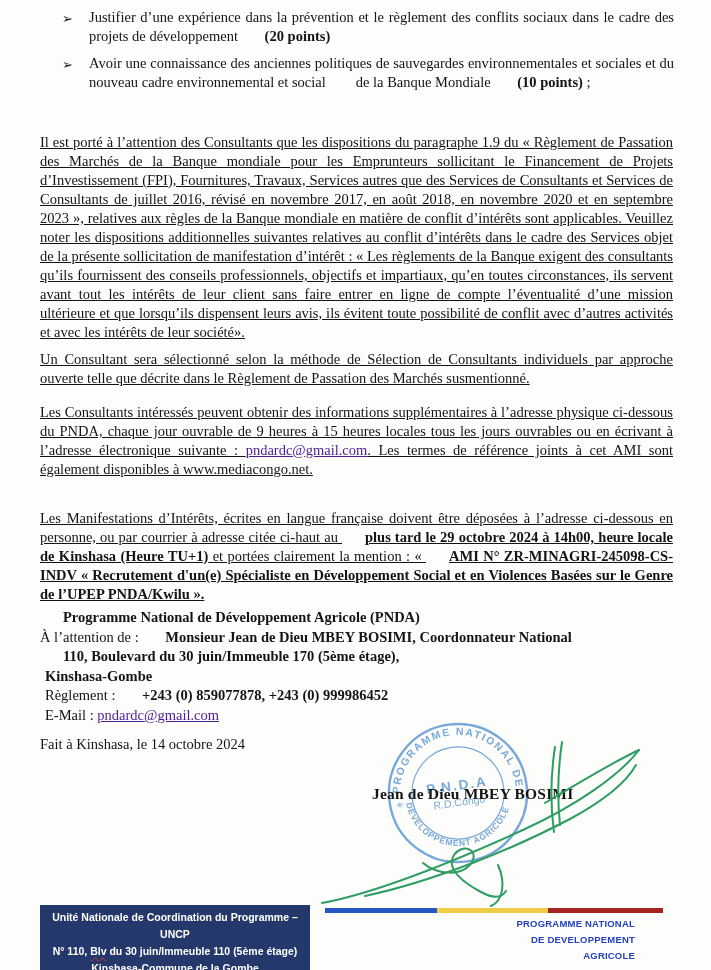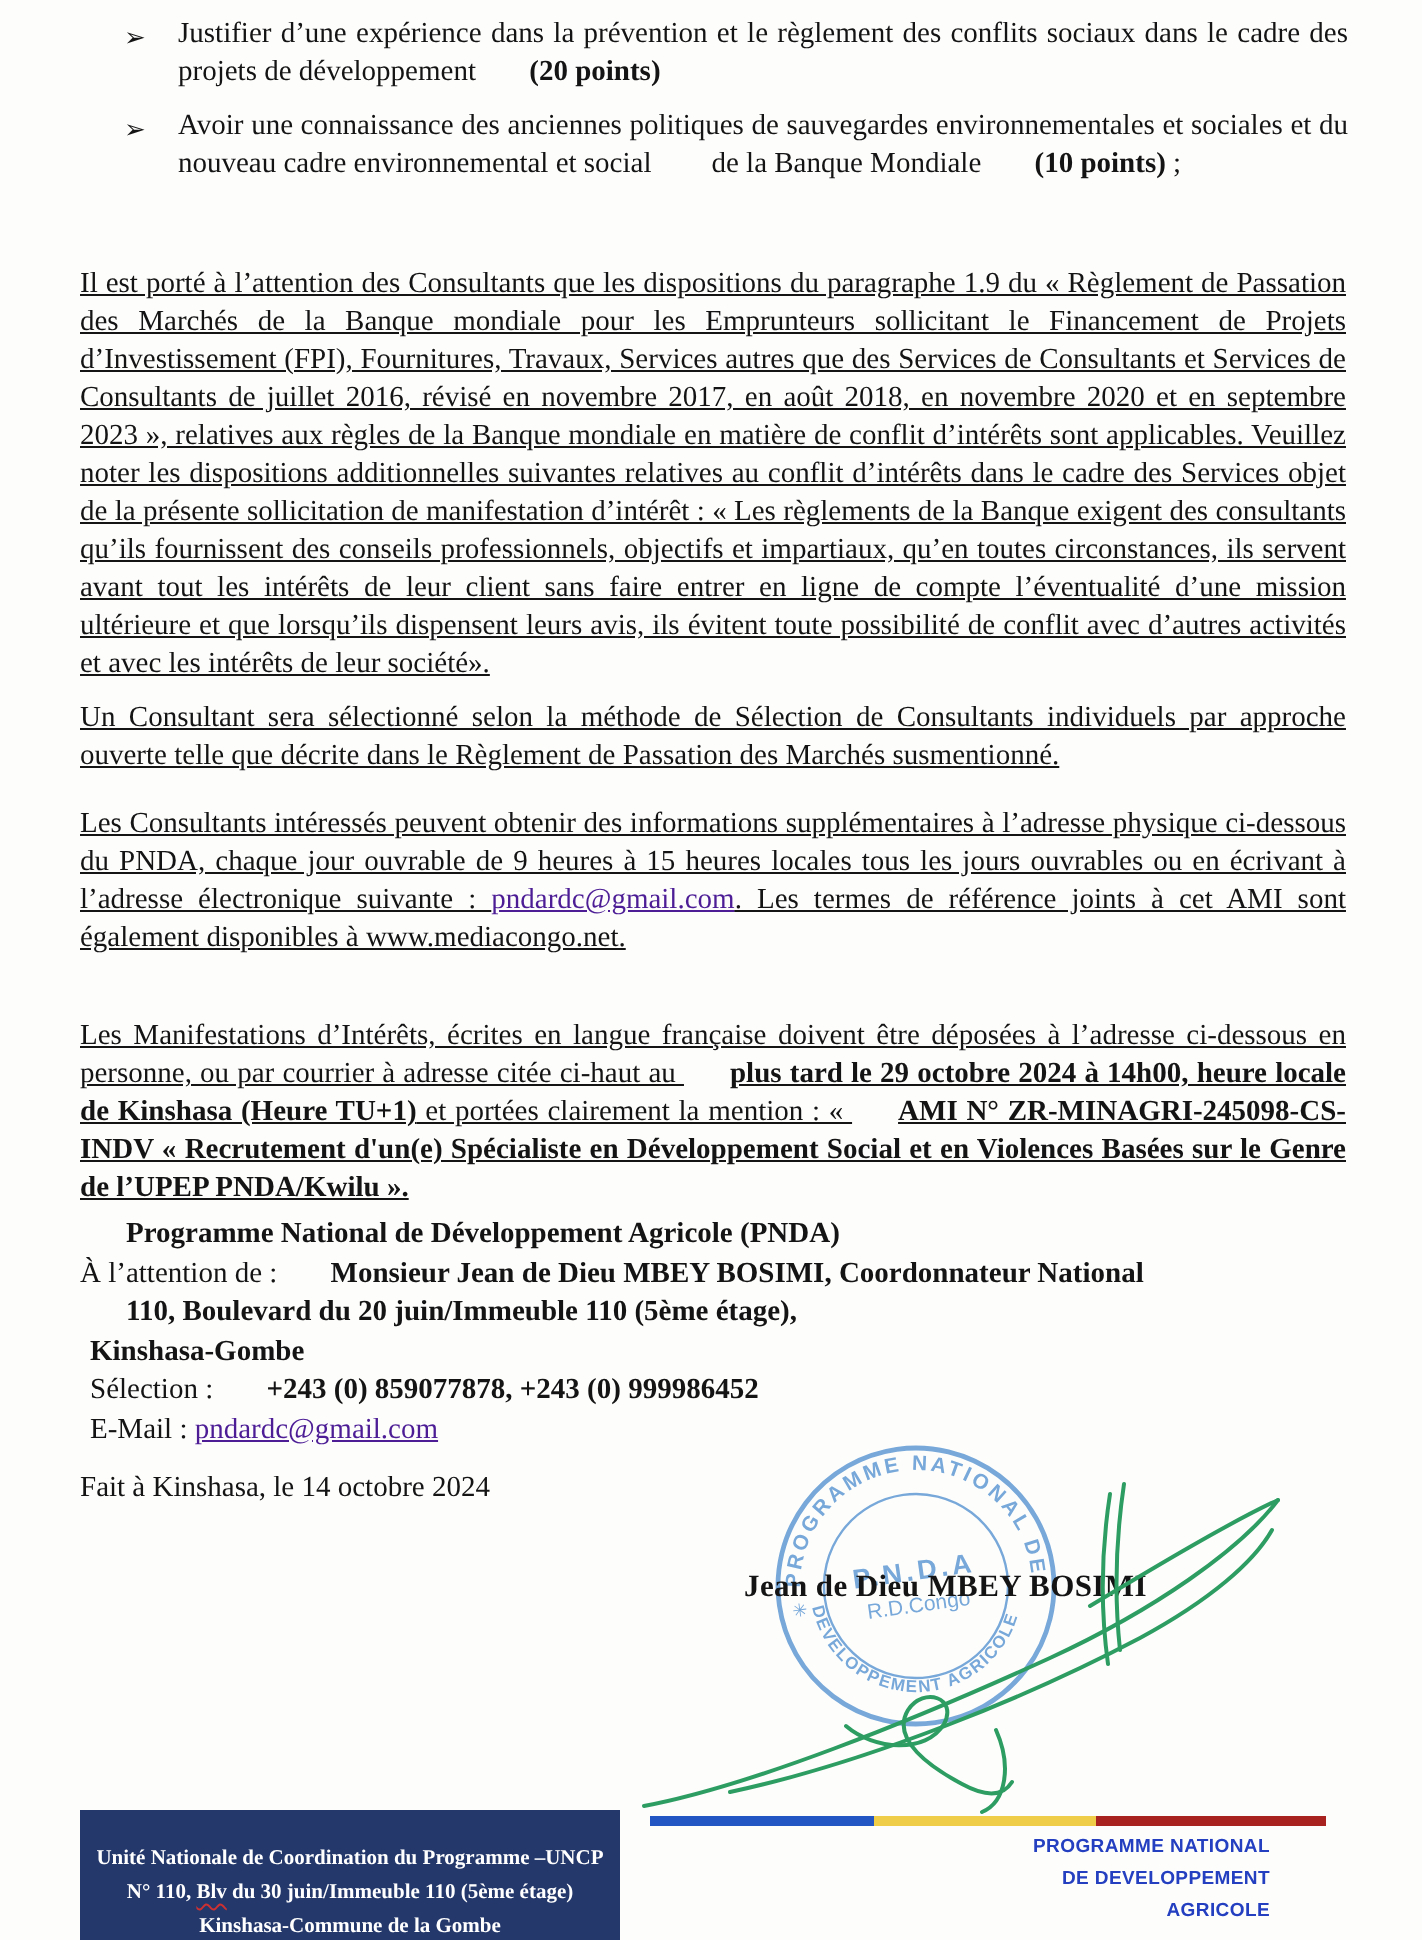--- a/index.html
+++ b/index.html
@@ -19,22 +19,22 @@
   .link{color:#4c1d95;}
   .link.u{text-decoration:underline;}
   .contact{position:absolute;left:40px;top:608px;width:633px;line-height:19.5px;}
   .contact .indent{padding-left:5px;}
   .dateline{position:absolute;left:40px;top:735px;}
   .stamp{position:absolute;left:385px;top:720px;width:146px;height:146px;opacity:.82;z-index:1;transform:rotate(-8deg);}
   .sig{position:absolute;left:315px;top:733px;width:335px;height:180px;z-index:3;}
   .signame{position:absolute;left:372px;top:784px;font-size:15.5px;font-weight:bold;z-index:2;letter-spacing:.2px;}
   .footer-box{
     position:absolute;left:40px;top:905px;width:270px;height:65px;background:#24386b;
-    color:#fff;font-family:Liberation Serif, serif;font-weight:bold;font-size:10.5px;
-    line-height:17px;text-align:center;padding-top:16px;box-sizing:border-box;
+    color:#fff;font-family:Liberation Sans, sans-serif;font-weight:bold;font-size:10.5px;
+    line-height:17px;text-align:center;padding-top:4px;box-sizing:border-box;
   }
   .sp{text-decoration-line:underline;text-decoration-style:wavy;text-decoration-color:#d03030;text-decoration-thickness:1px;text-underline-offset:2px;}
   .stripe{position:absolute;left:325px;top:908px;height:5px;display:flex;z-index:1;}
   .stripe div{height:100%;}
   .footer-org{
     position:absolute;right:76px;top:916px;text-align:right;
     font-family:"Liberation Sans", sans-serif;font-weight:bold;font-size:9.5px;
     line-height:16px;letter-spacing:.2px;
   }
   .stamp text{font-family:"Liberation Sans", sans-serif;}
@@ -59,23 +59,23 @@
 
   <div class="para" id="p2">Un Consultant sera sélectionné selon la méthode de Sélection de Consultants individuels par approche ouverte telle que décrite dans le Règlement de Passation des Marchés susmentionné.</div>
 
   <div class="para" id="p3"><span>Les Consultants intéressés peuvent obtenir des informations supplémentaires à l’adresse physique ci-dessous du PNDA, chaque jour ouvrable de 9 heures à 15 heures locales tous les jours ouvrables ou en écrivant à l’adresse électronique suivante : </span><a href="#" class="link u">pndardc@gmail.com</a><span>.  Les termes de référence joints à cet AMI sont également disponibles à www.mediacongo.net.</span></div>
 
   <div class="para" id="p4"><span>Les Manifestations d’Intérêts, écrites en langue française doivent être déposées à l’adresse ci-dessous en personne, ou par courrier à adresse citée ci-haut au </span><span class="bd">plus tard le 29 octobre 2024 à 14h00, heure locale de Kinshasa (Heure TU+1)</span><span> et portées clairement la mention : « </span><span class="bd">AMI N° ZR-MINAGRI-245098-CS-INDV « Recrutement d'un(e) Spécialiste en Développement Social et en Violences Basées sur le Genre de l’UPEP PNDA/Kwilu ».</span></div>
 
   <div class="contact">
     <div class="bd">Programme National de Développement Agricole (PNDA)</div>
     <div><span>À l’attention de : </span><span class="bd">Monsieur Jean de Dieu MBEY BOSIMI, Coordonnateur National</span></div>
-    <div class="bd">110, Boulevard du 20 juin/Immeuble 110 (5ème étage),</div>
+    <div class="bd">110, Boulevard du 30 juin/Immeuble 170 (5ème étage),</div>
     <div class="bd indent">Kinshasa-Gombe</div>
-    <div class="indent"><span>Sélection : </span><span class="bd">+243 (0) 859077878, +243 (0) 999986452</span></div>
+    <div class="indent"><span>Règlement : </span><span class="bd">+243 (0) 859077878, +243 (0) 999986452</span></div>
     <div class="indent"><span>E-Mail : </span><a href="#" class="link">pndardc@gmail.com</a></div>
   </div>
 
   <div class="dateline">Fait à Kinshasa, le 14 octobre 2024</div>
 
   <svg class="stamp" viewBox="0 0 146 146">
     <g fill="none" stroke="#5a96d2">
       <circle cx="73" cy="73" r="69" stroke-width="2.4"></circle>
       <circle cx="73" cy="73" r="46" stroke-width="1.2"></circle>
     </g>

